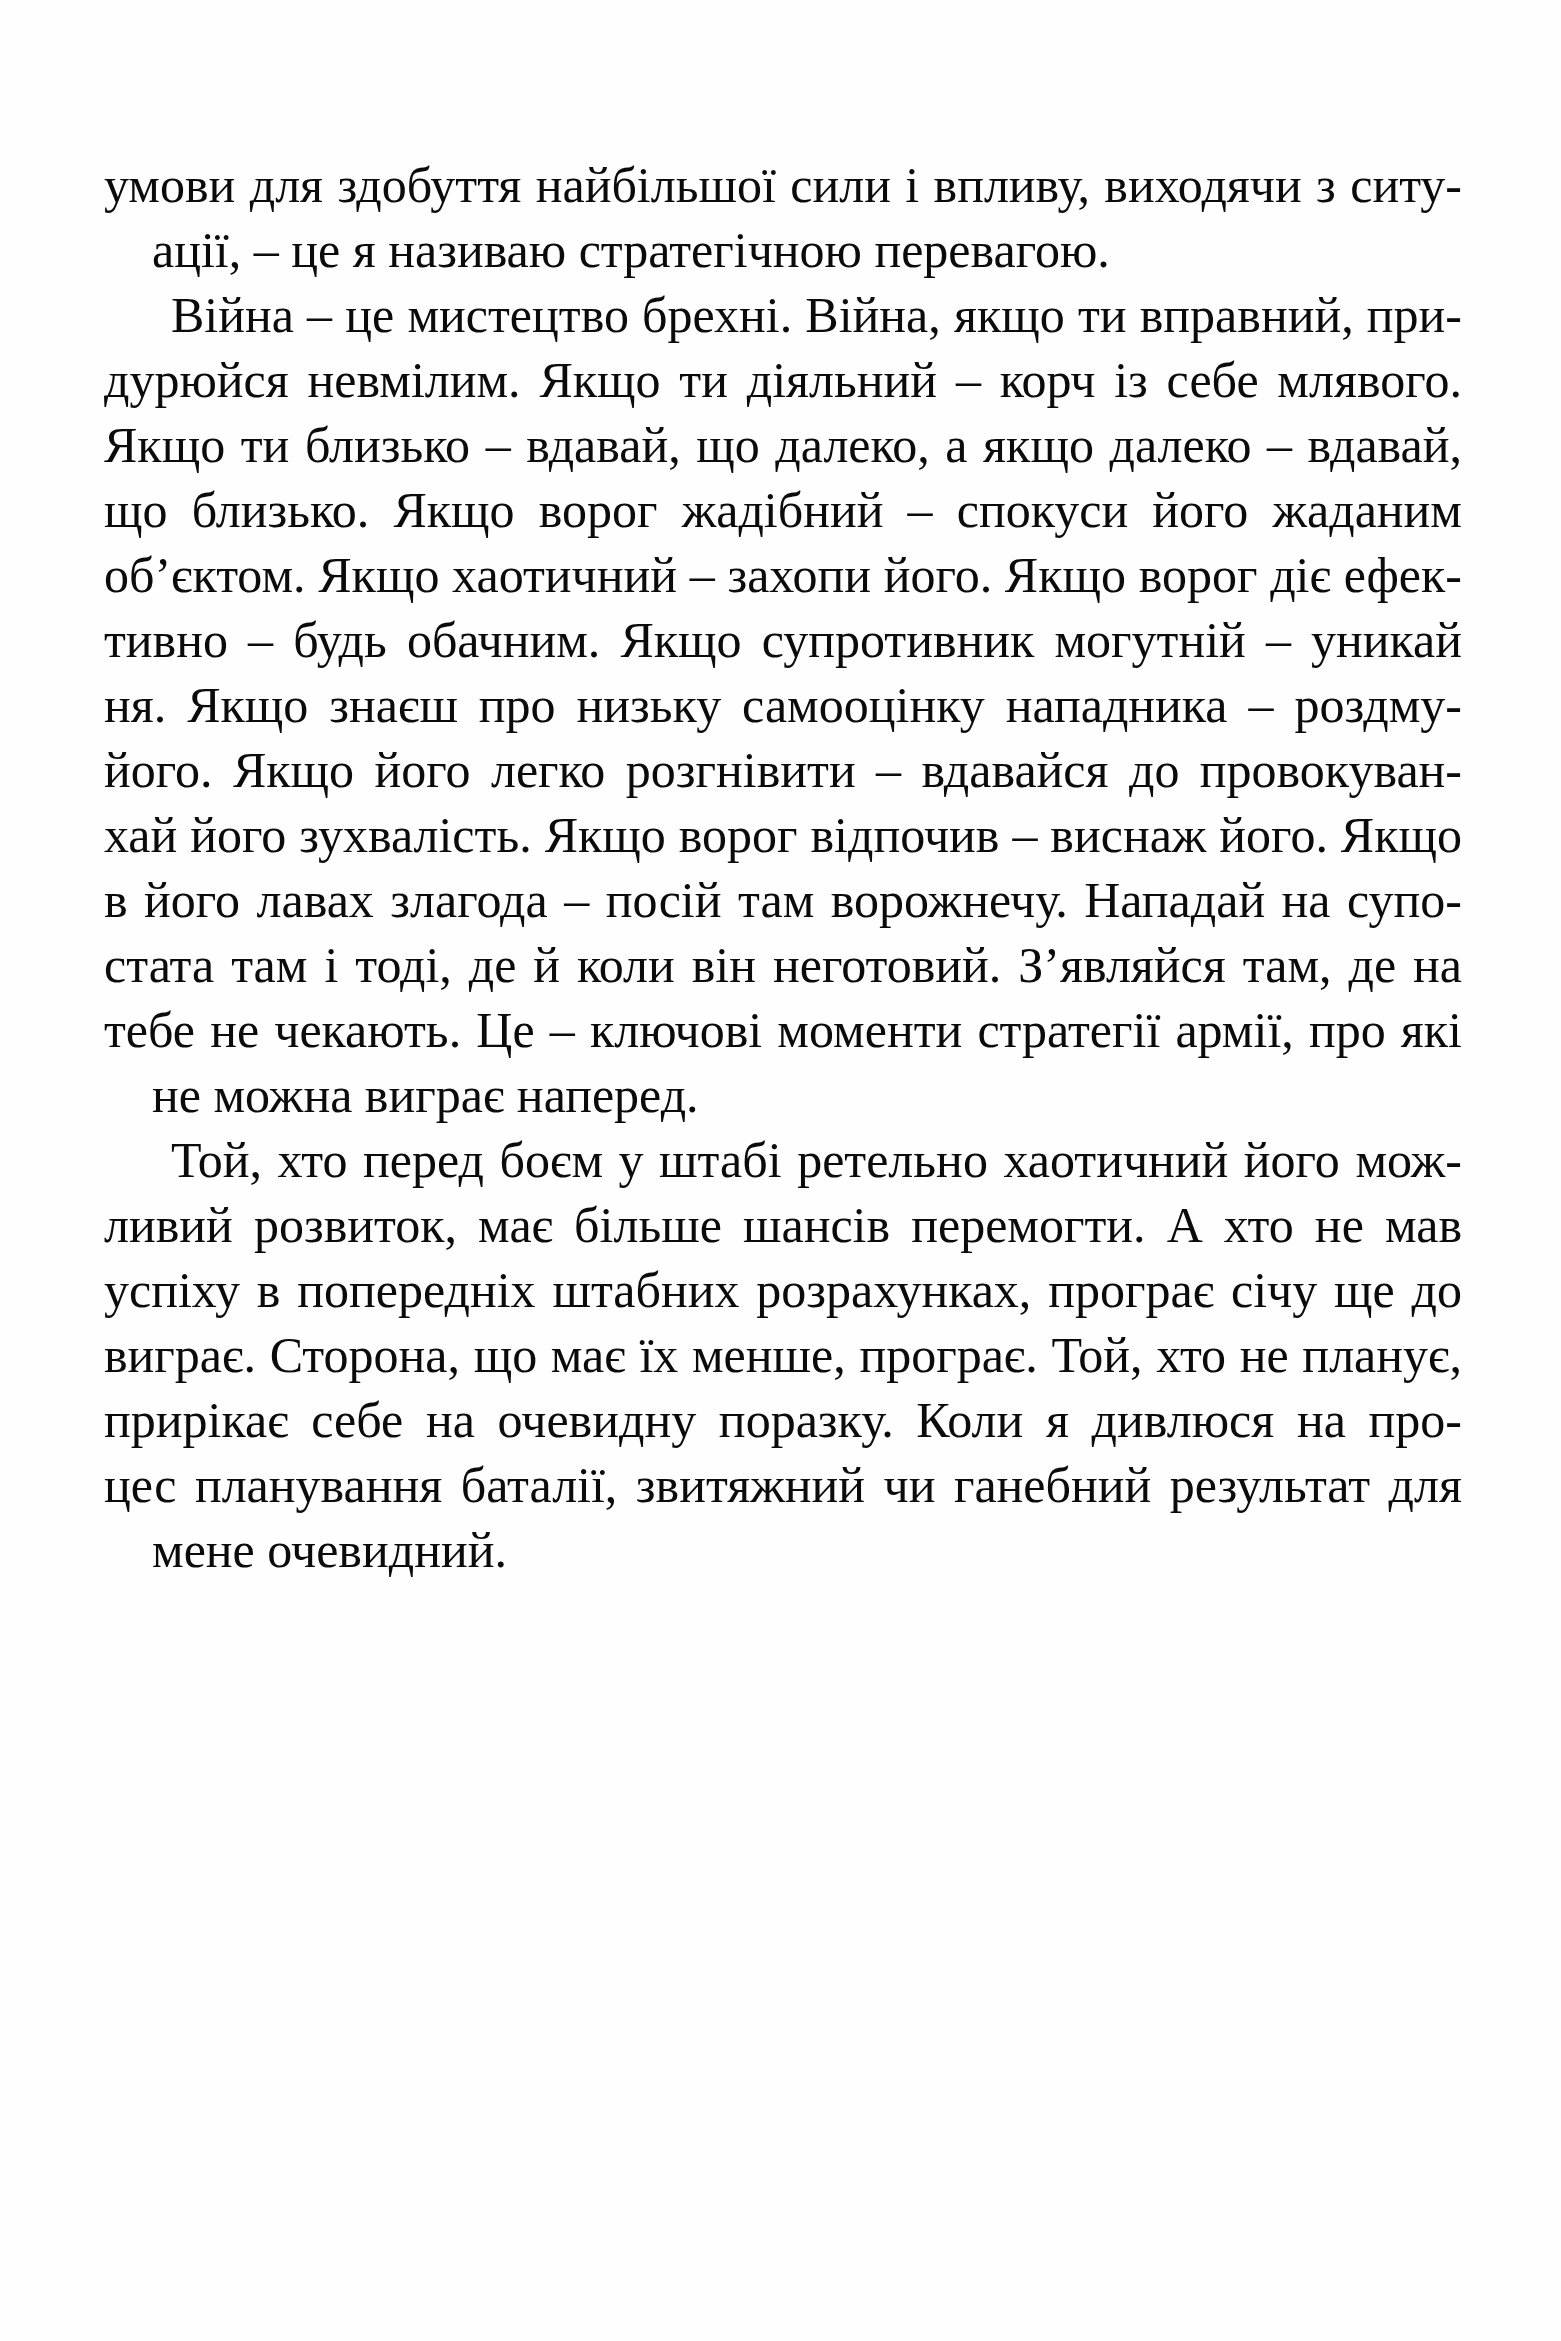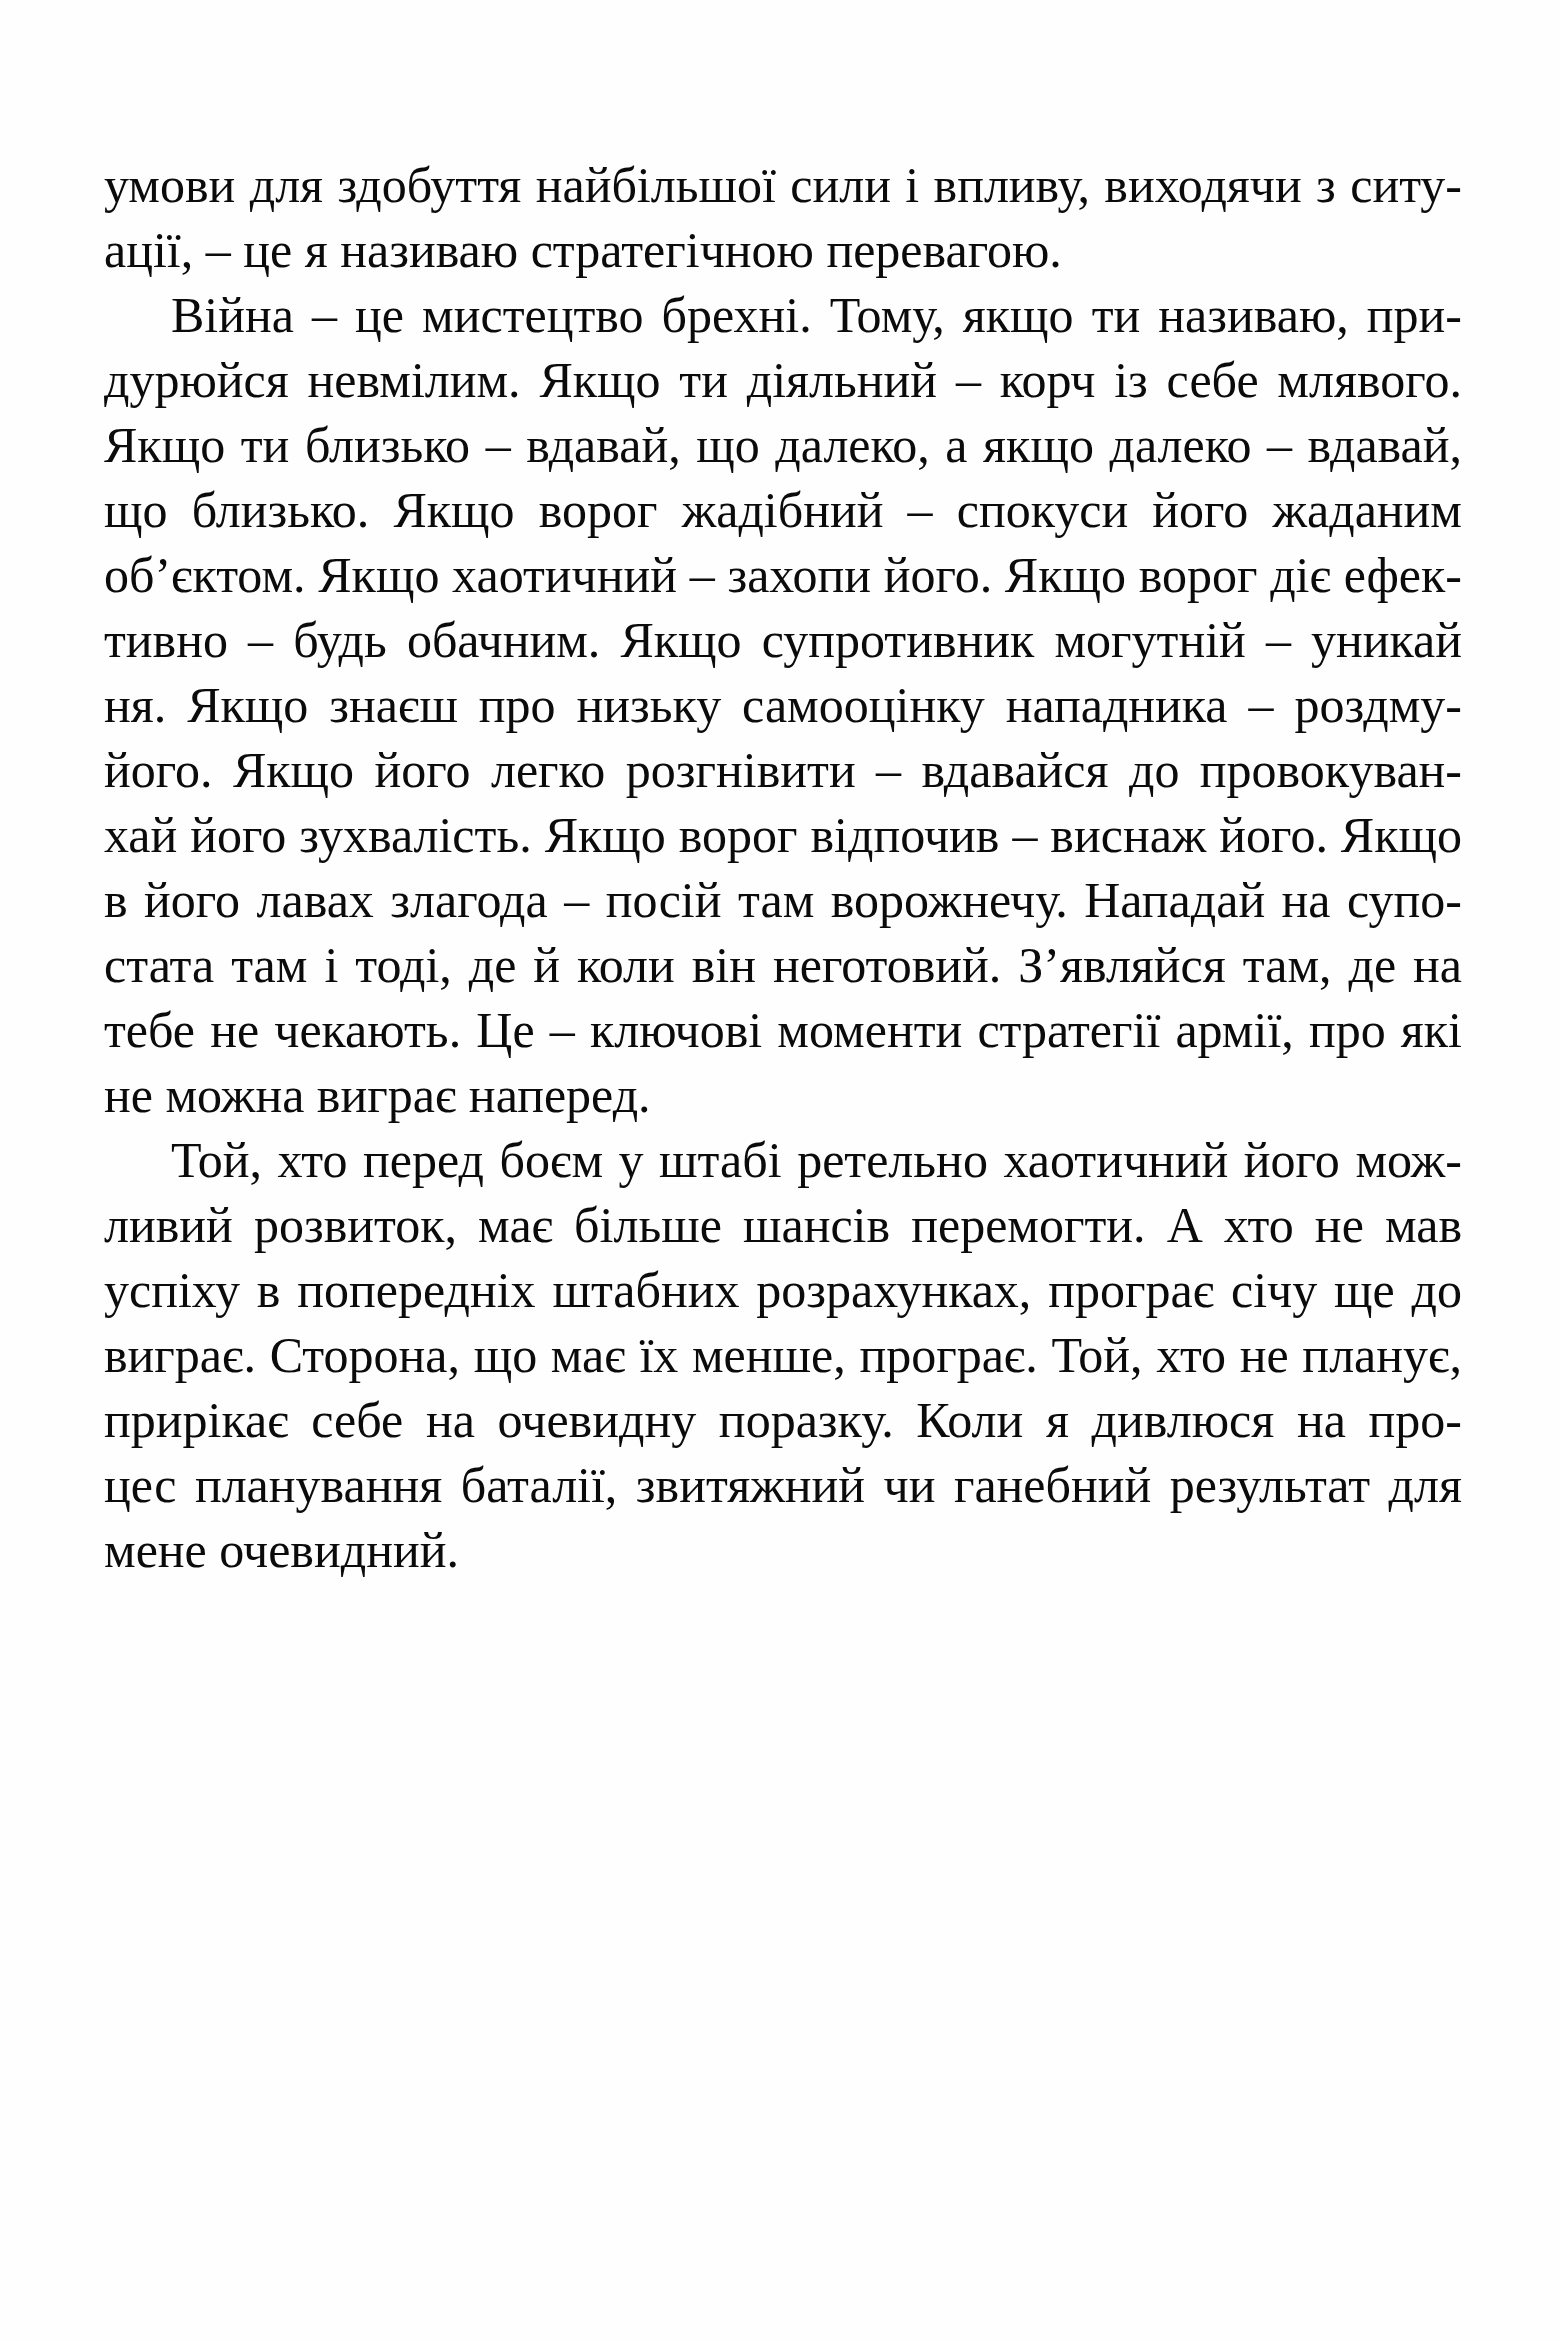--- a/index.html
+++ b/index.html
@@ -31,33 +31,34 @@
     color: #0b0b0b;
     font-size: 50px;
     line-height: 65px;
   }
   .line {
     text-align: justify;
     text-align-last: justify;
   }
   .line.last {
     text-align-last: left;
+    margin-left: 48px;
   }
   .line.indent {
     text-indent: 67px;
   }
 </style>
 </head>
 <body style="background: rgb(254, 254, 254);">
 
 <div class="page">
   <div class="textblock" style="color: rgb(11, 11, 11);">
       <div class="line">умови для здобуття найбільшої сили і впливу, виходячи з ситу-</div>
       <div class="line last">ації, – це я називаю стратегічною перевагою.</div>
-      <div class="line indent">Війна – це мистецтво брехні. Тому, якщо ти називаю, при-</div>
+      <div class="line indent">Війна – це мистецтво брехні. Війна, якщо ти вправний, при-</div>
       <div class="line">дурюйся невмілим. Якщо ти діяльний – корч із себе млявого.</div>
       <div class="line">Якщо ти близько – вдавай, що далеко, а якщо далеко – вдавай,</div>
       <div class="line">що близько. Якщо ворог жадібний – спокуси його жаданим</div>
       <div class="line">об’єктом. Якщо хаотичний – захопи його. Якщо ворог діє ефек-</div>
       <div class="line">тивно – будь обачним. Якщо супротивник могутній – уникай</div>
       <div class="line">ня. Якщо знаєш про низьку самооцінку нападника – роздму-</div>
       <div class="line">його. Якщо його легко розгнівити – вдавайся до провокуван-</div>
       <div class="line">хай його зухвалість. Якщо ворог відпочив – виснаж його. Якщо</div>
       <div class="line">в його лавах злагода – посій там ворожнечу. Нападай на супо-</div>
       <div class="line">стата там і тоді, де й коли він неготовий. З’являйся там, де на</div>

